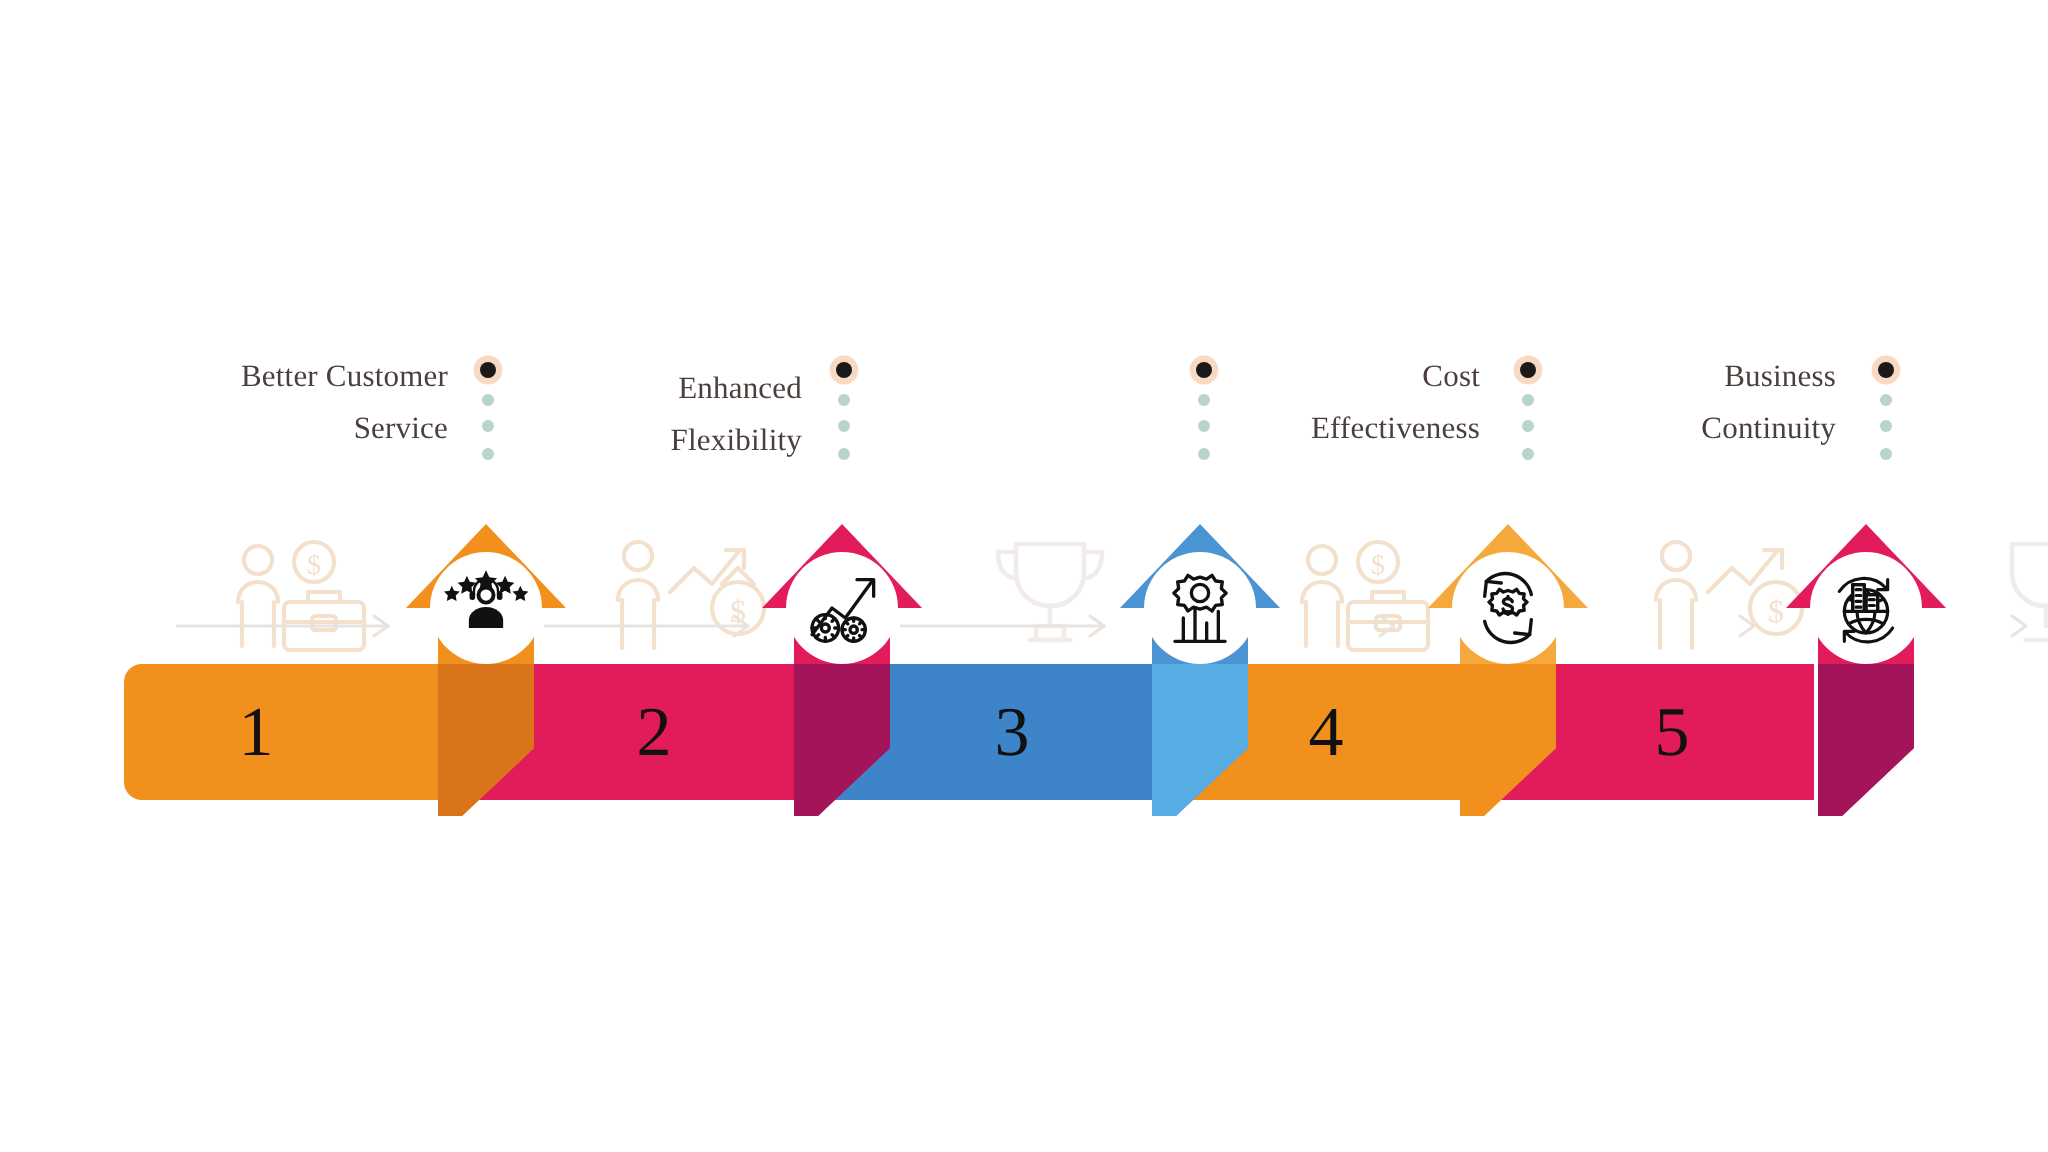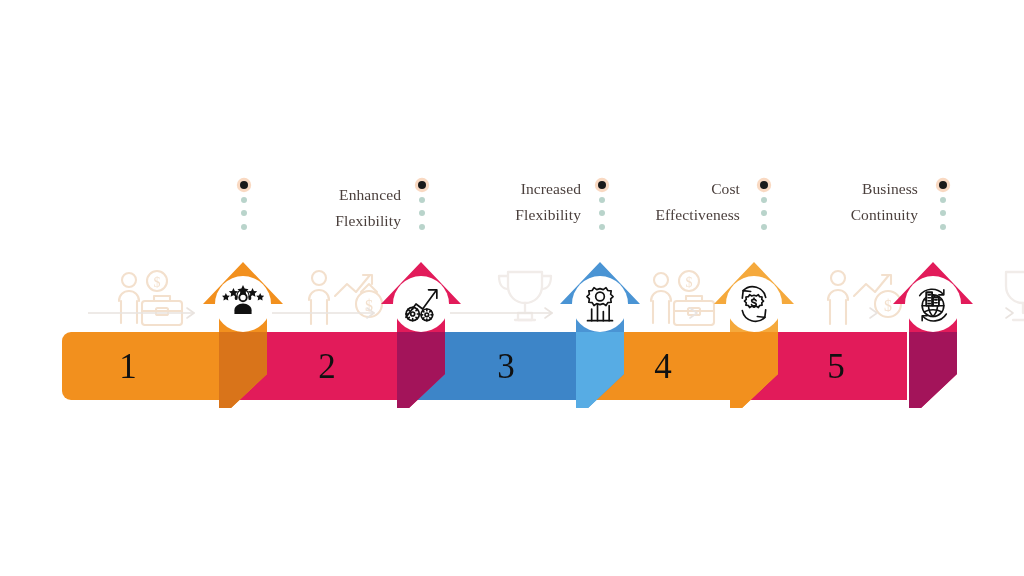--- a/index.html
+++ b/index.html
@@ -295,30 +295,30 @@
         <path d="M24 26V16h7v10"></path>
         <path d="M26 19h3M26 22.5h3"></path>
         <path d="M8 14a18 18 0 0 1 28-2"></path>
         <path d="M37 7v6h-6"></path>
         <path d="M40 36a18 18 0 0 1-28 3"></path>
         <path d="M11 44v-6h6"></path>
       </svg>
     </span>
   </div>
 
+  <div class="label" style="right:800px;top:176px;">
+    <span>Better Customer</span>
+    <span class="l2">Service</span>
+  </div>
 
   <div class="label" style="right:623px;top:182px;">
     <span>Enhanced</span>
     <span class="l2">Flexibility</span>
   </div>
 
-  <div class="label" style="right:443px;top:176px;">
-    <span>Increased</span>
-    <span class="l2">Flexibility</span>
-  </div>
 
   <div class="label" style="right:106px;top:176px;">
     <span>Business</span>
     <span class="l2">Continuity</span>
   </div>
 
   <div class="label" style="right:284px;top:176px;">
     <span>Cost</span>
     <span class="l2">Effectiveness</span>
   </div>

